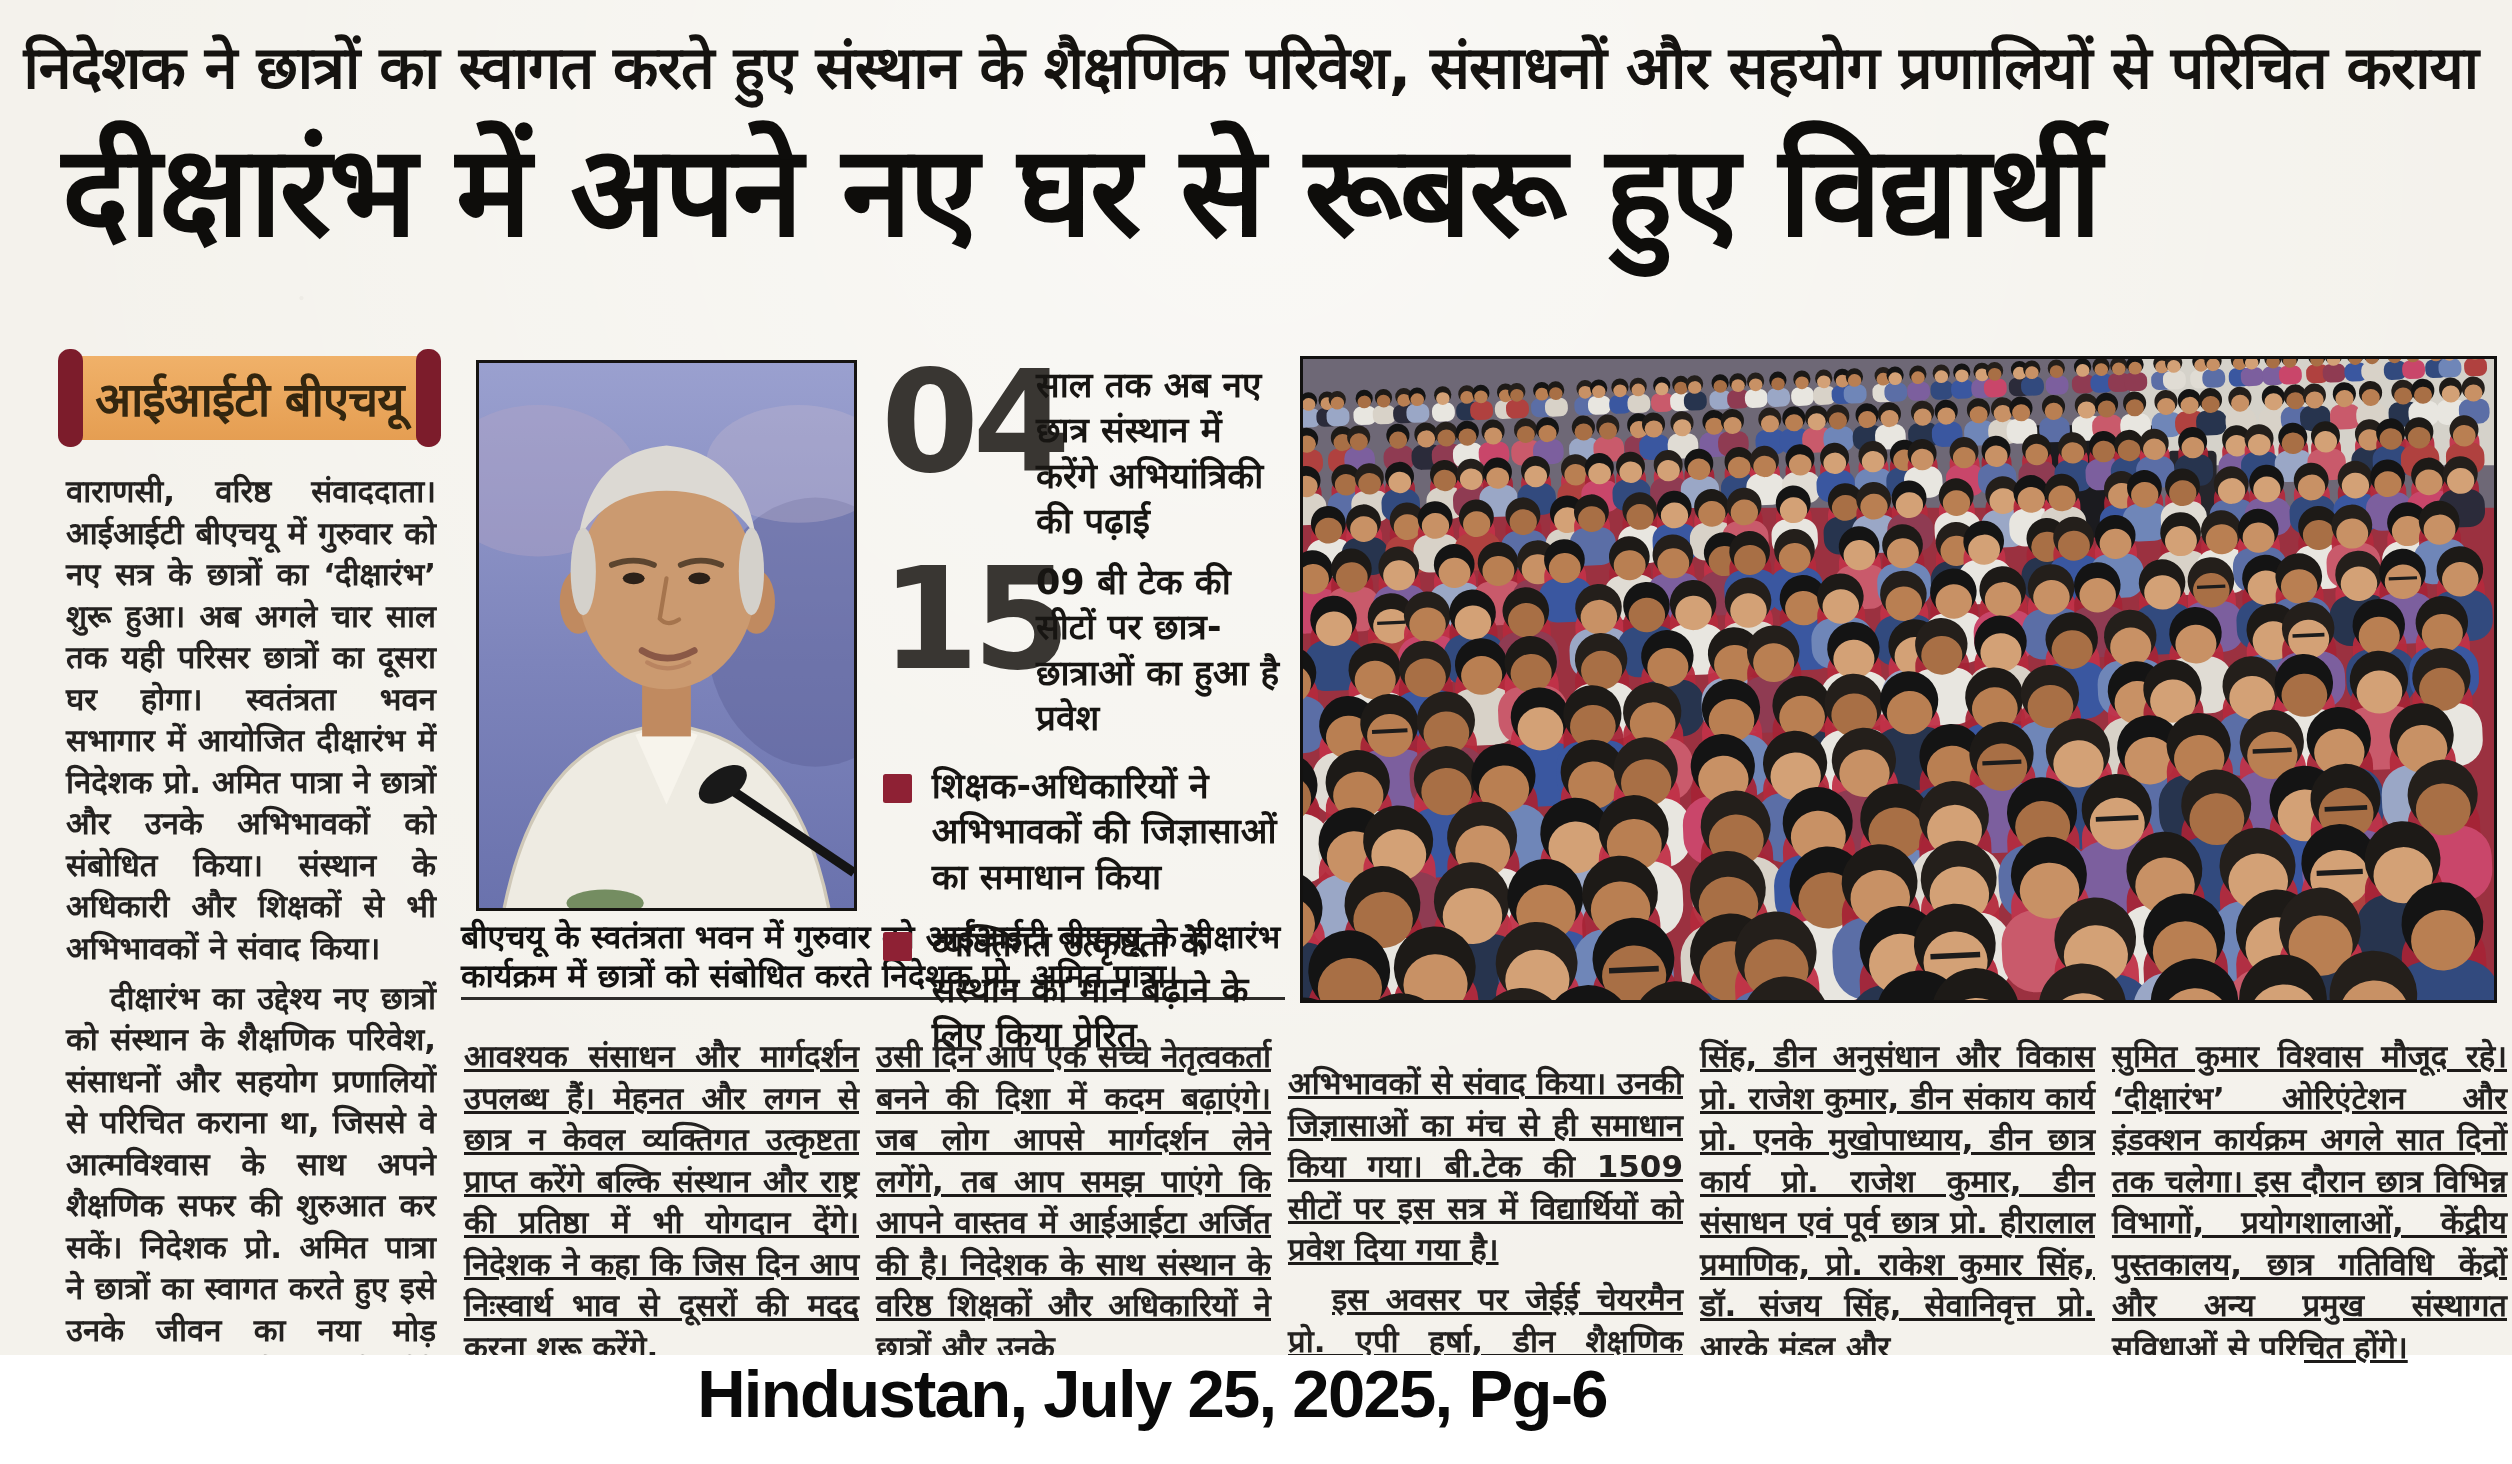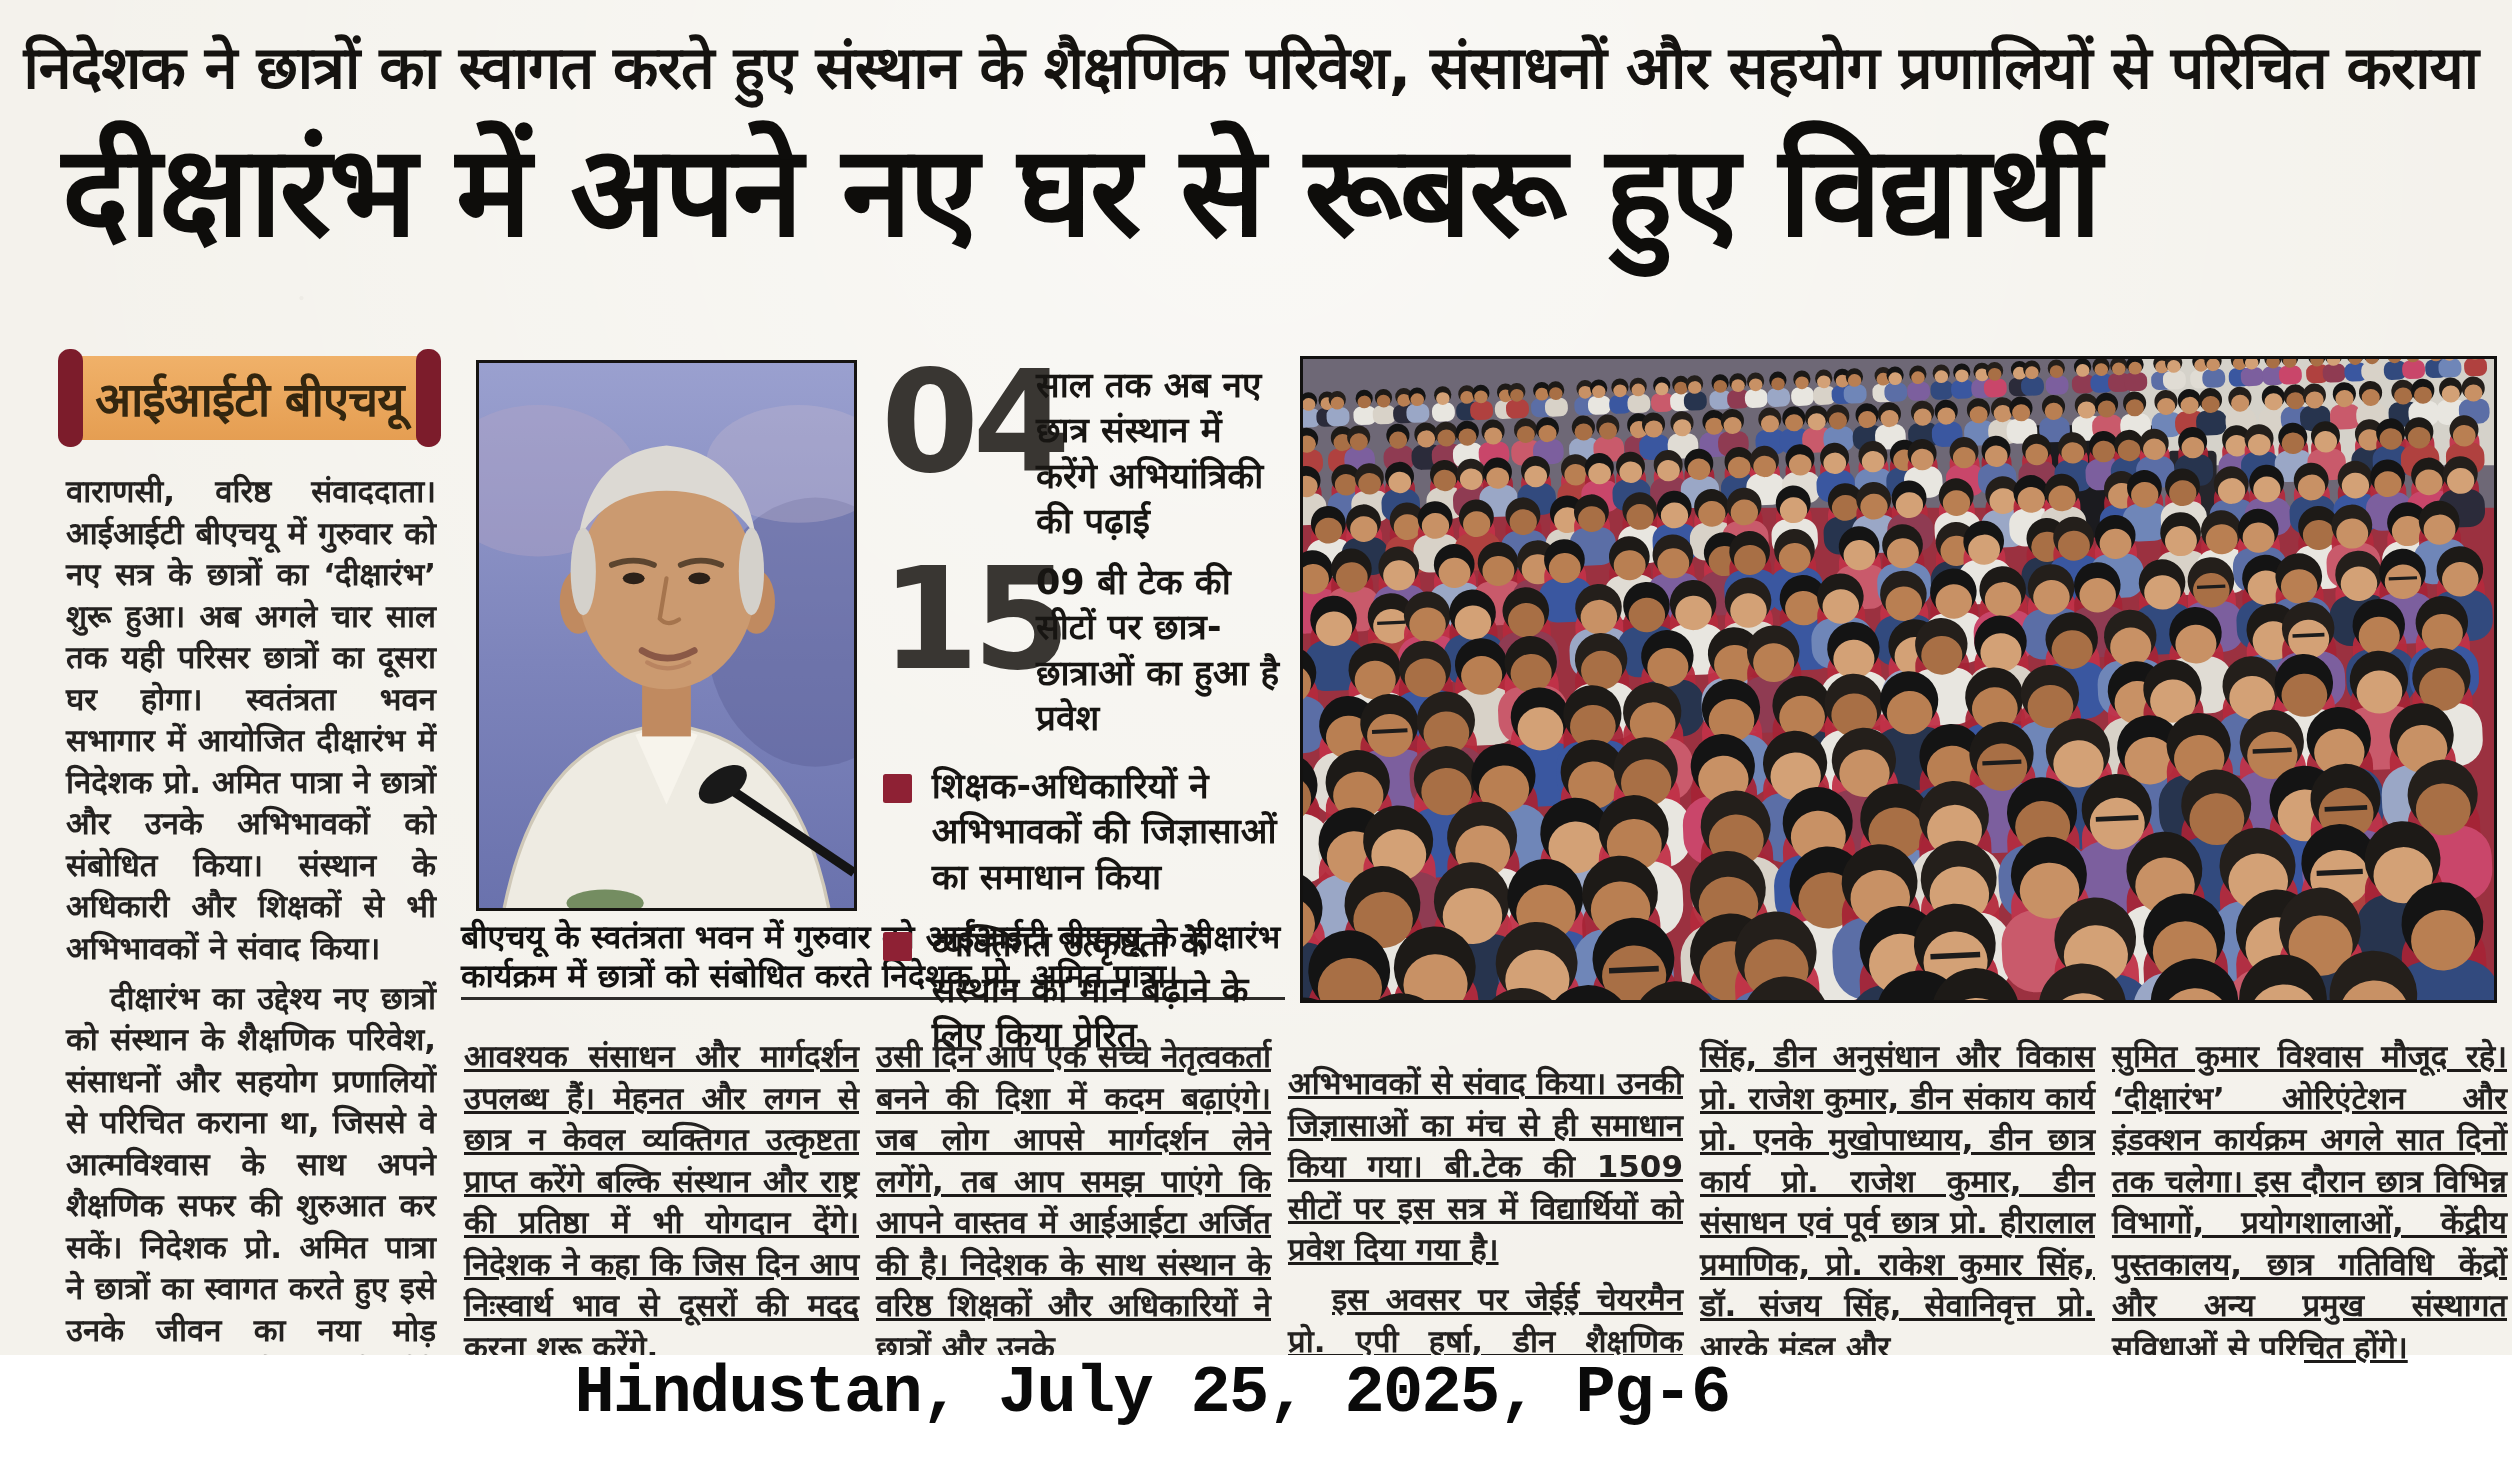--- a/index.html
+++ b/index.html
@@ -52,21 +52,21 @@
   .hl-row{display:flex;align-items:flex-start;margin-top:22px;}
   .hl-bullet{flex:none;width:29px;height:29px;background:#8e2134;
     border-radius:2.5px;margin:10px 20px 0 1.7px;}
   .hl-text{font-size:35px;font-weight:700;line-height:1.3;color:#171512;}
   
   .audience{position:absolute;left:1300px;top:356px;width:1191px;height:641px;
     margin:0;border:3.4px solid #121110;background:#a93a47;overflow:hidden;}
   .audience svg{display:block;width:100%;height:100%;}
   
   .footer{position:absolute;left:0;right:0;top:1355px;text-align:center;
-    font-family:Liberation Mono, monospace;font-size:67px;
+    font-family:Liberation Sans, sans-serif;font-size:67px;
     font-weight:800;letter-spacing:-1.7px;color:#0a0a0a;background:#ffffff;
     height:109px;line-height:1.15;}
 </style>
 </head>
 <body>
 
 <div class="page">
   <div class="paper"></div>
 
   <div class="strap js-fit">निदेशक ने छात्रों का स्वागत करते हुए संस्थान के शैक्षणिक परिवेश, संसाधनों और सहयोग प्रणालियों से परिचित कराया</div>

